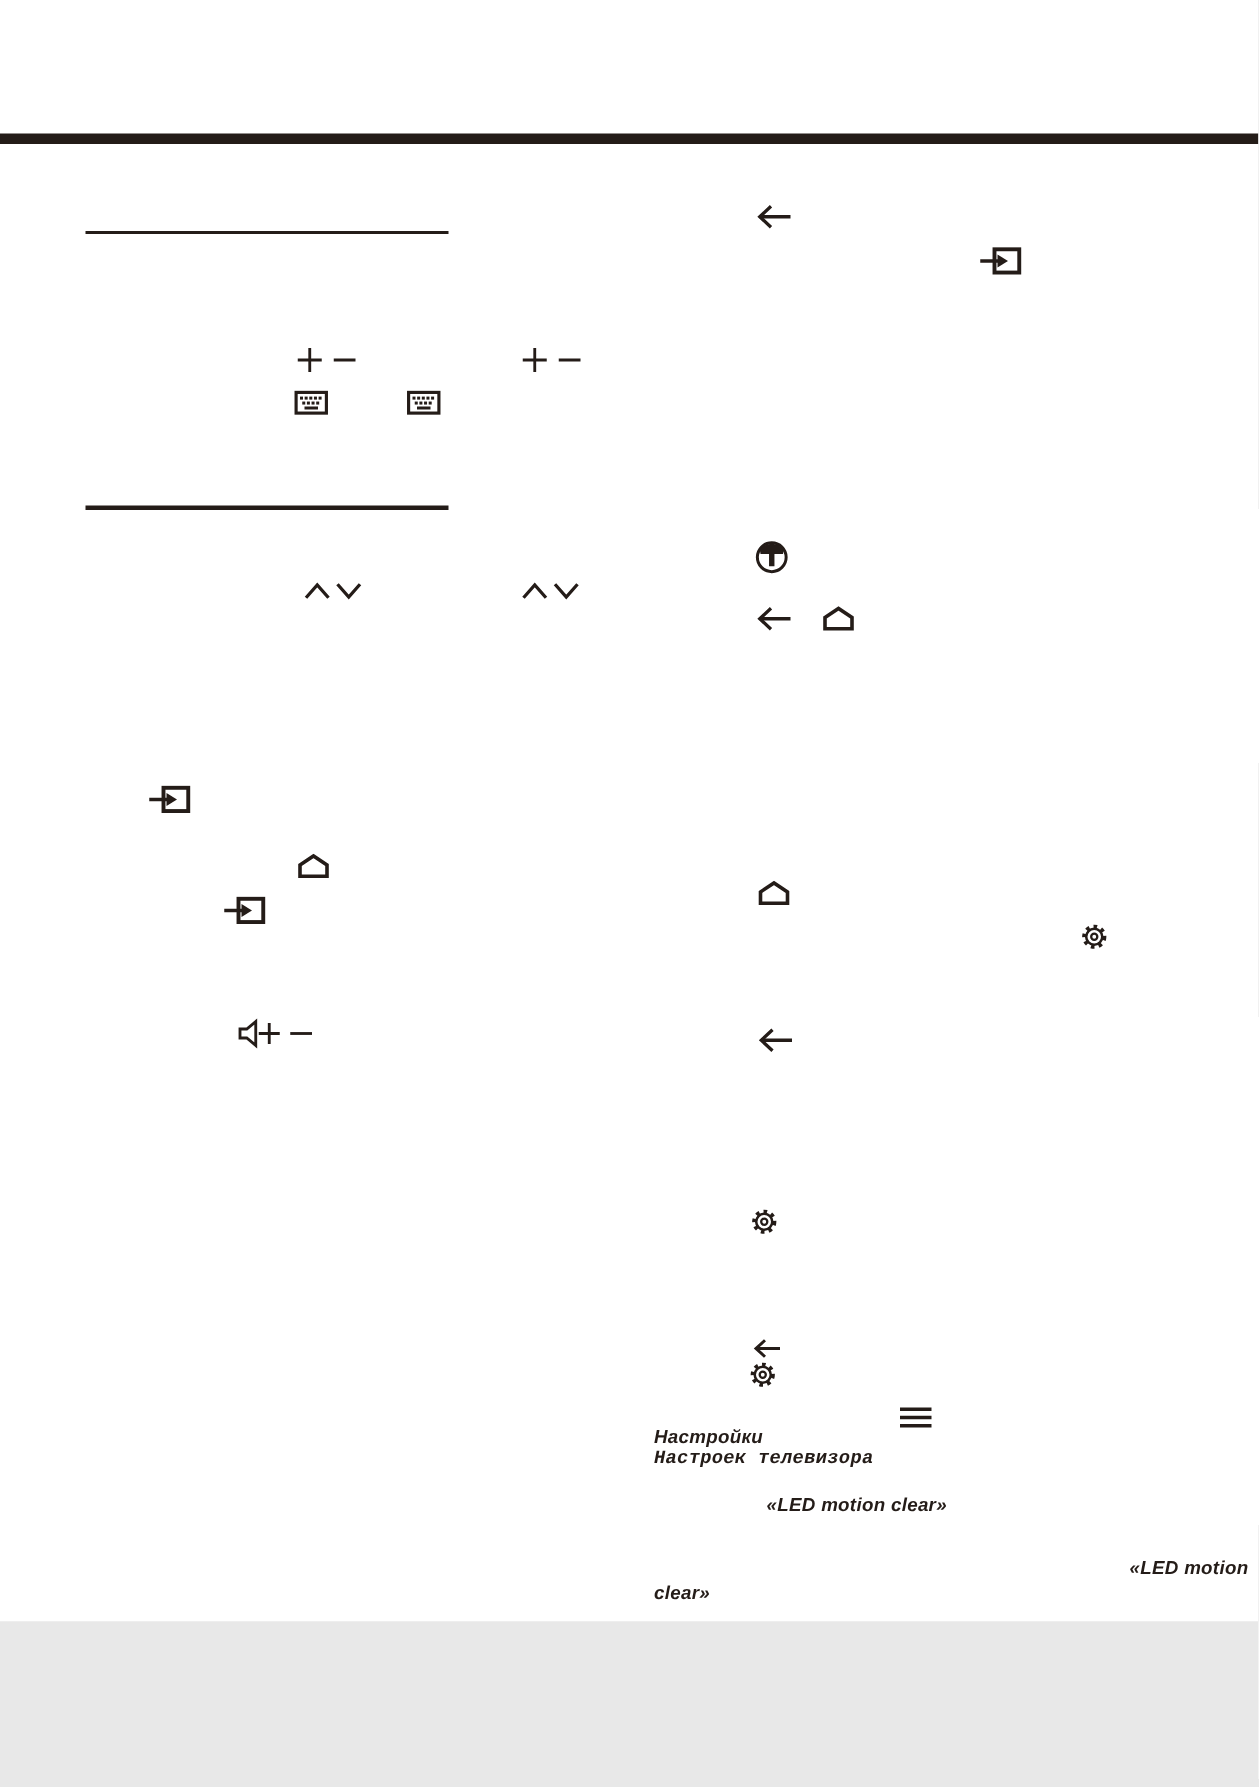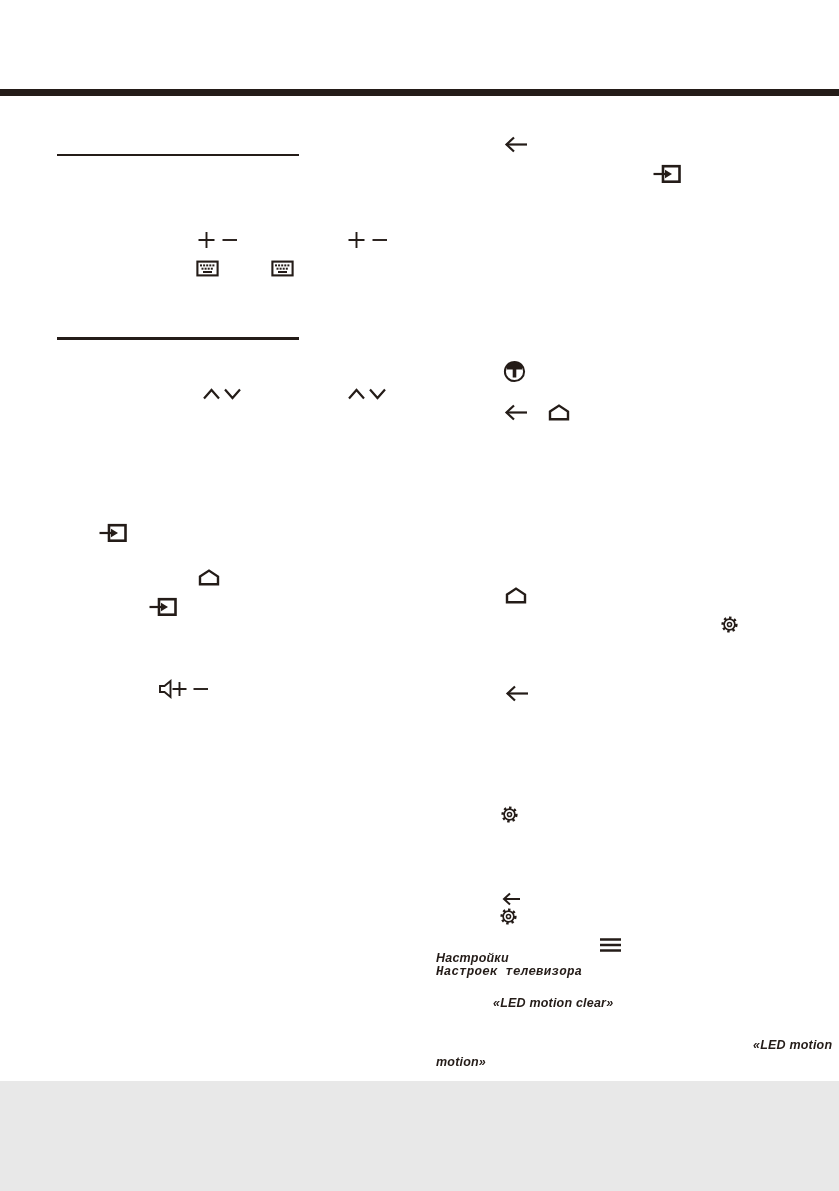--- a/index.html
+++ b/index.html
@@ -215,17 +215,17 @@
   </div>
 
   <div class="abs icon" style="left:599px;top:937px;">
     <svg width="23" height="16" viewBox="0 0 23 16" fill="none" stroke="currentColor" stroke-width="2.3">
       <path d="M1 2.5 H22 M1 8 H22 M1 13.5 H22"></path>
     </svg>
   </div>
 
   <div class="abs manual-text" style="left:436px;top:951px;">Настройки</div>
   <div class="abs manual-text" style="left:436px;top:965px;font-family:Liberation Mono, monospace;">Настроек телевизора</div>
-  <div class="abs manual-text" style="left:493px;top:996px;">«LED motion clear»</div>
+  <div class="abs manual-text" style="left:511px;top:996px;">«LED motion clear»</div>
   <div class="abs manual-text" style="left:753px;top:1038px;font-style:italic;">«LED motion</div>
-  <div class="abs manual-text" style="left:436px;top:1055px;">motion»</div>
+  <div class="abs manual-text" style="left:436px;top:1055px;">clear»</div>
 
 </div>
 
 </body></html>

